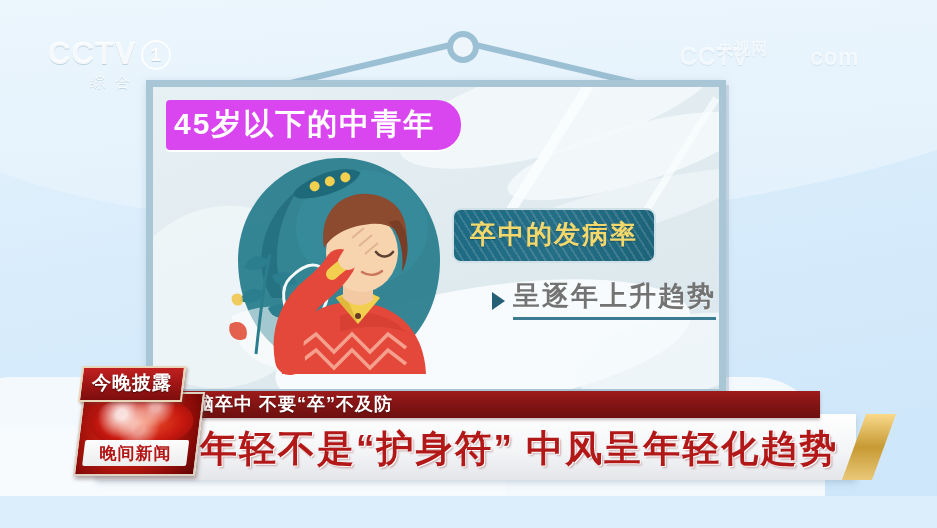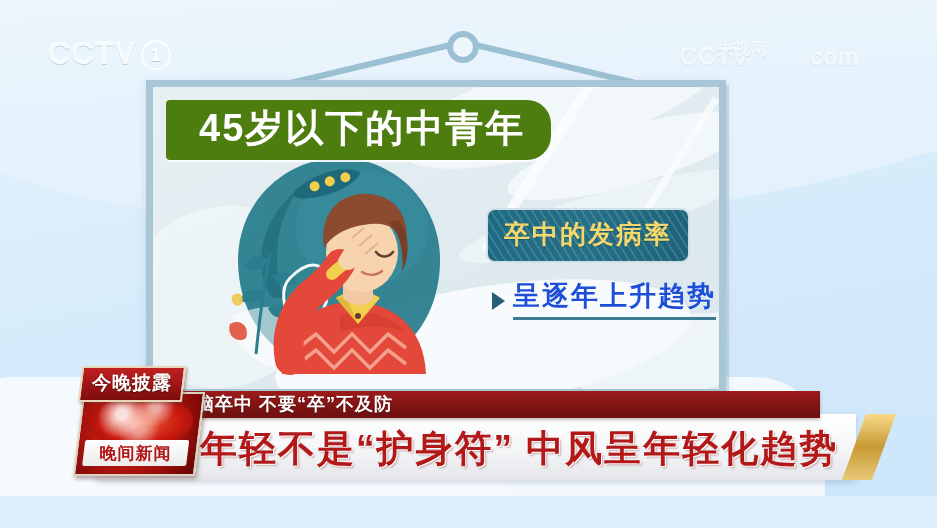--- a/index.html
+++ b/index.html
@@ -86,24 +86,24 @@
   .s4{left:120px;top:200px;width:420px;height:120px;transform:rotate(-9deg);opacity:.9;background:#fafdfe;}
   .s5{left:-30px;top:120px;width:200px;height:180px;transform:rotate(-20deg);opacity:.7;background:#f2f8fa;}
   .s6{left:420px;top:230px;width:200px;height:80px;transform:rotate(-12deg);opacity:.75;}
   .s-line{position:absolute;background:#fbfdfe;opacity:.9;}
   .l1{left:380px;top:-20px;width:10px;height:200px;transform:rotate(32deg);}
   .l2{left:520px;top:0px;width:7px;height:150px;transform:rotate(32deg);opacity:.7;}
 
   
   .title-banner{
     position:absolute;left:166px;top:100px;
-    background:#4d7c0f;color:#ffffff;
-    padding:6px 26px 9px 33px;
+    background:#d946ef;color:#ffffff;
+    padding:6px 26px 9px 8px;
     border-radius:4px 24px 24px 4px;
-    font-size:38px;font-weight:700;letter-spacing:2px;
+    font-size:30px;font-weight:700;letter-spacing:2px;
     line-height:1.18;
     box-shadow:0 2px 0 rgba(255,255,255,.9);
     white-space:nowrap;
   }
 
   
   .illus{position:absolute;left:212px;top:148px;width:255px;height:248px;}
   .illus svg{display:block;}
 
   
@@ -114,35 +114,34 @@
     border:2px solid #cfe0e6;
     background:
       repeating-linear-gradient(58deg,
         rgba(255,255,255,.13) 0px, rgba(255,255,255,.13) 2px,
         rgba(0,0,0,0) 2px, rgba(0,0,0,0) 7px),
       linear-gradient(100deg,#1d6a83 0%,#256f86 50%,#1c6379 100%);
     color:#f4d86b;
     font-size:26px;font-weight:700;letter-spacing:2px;
     white-space:nowrap;
     text-shadow:0 1px 1px rgba(0,0,0,.2);
-    margin-left:34px;
   }
 
   
   .trend{
     position:absolute;left:492px;top:278px;
     display:flex;align-items:center;gap:8px;white-space:nowrap;
   }
   .trend .tri{
     width:0;height:0;border-left:13px solid #265f75;
     border-top:9px solid transparent;border-bottom:9px solid transparent;
     margin-top:3px;
   }
   .trend .tt{
-    color:#1d4ed8;font-size:27px;font-weight:700;letter-spacing:2px;
+    color:#737373;font-size:27px;font-weight:700;letter-spacing:2px;
     border-bottom:3px solid #3c7c93;padding-bottom:3px;
     text-shadow:0 1px 0 rgba(255,255,255,.7);
   }
 
   
   .newsbar{position:absolute;left:0;bottom:0;width:937px;height:132px;}
 
   .bar-white{
     position:absolute;left:96px;bottom:16px;width:760px;height:66px;
     background:linear-gradient(180deg,#ffffff 0%,#f4f5f7 55%,#e4e6ea 100%);
@@ -221,20 +220,21 @@
 
   <div class="bg-base"></div>
   <div class="bg-sweep"></div>
   <div class="bg-bottom-cloud"></div>
   <div class="bg-bottom-cloud2"></div>
 
   <div class="cctv-logo">
     <div class="txt">
       <span>CCTV</span><span class="one">1</span>
     </div>
+    <div class="sub">综合</div>
   </div>
 
   <div class="cctv-wm">
     <span>CCTV</span>
     <span class="wm-cn">央视网</span>
     <span class="wm-com">com</span>
   </div>
 
   <div class="hanger">
     <svg width="390" height="62" viewBox="0 0 390 62">

